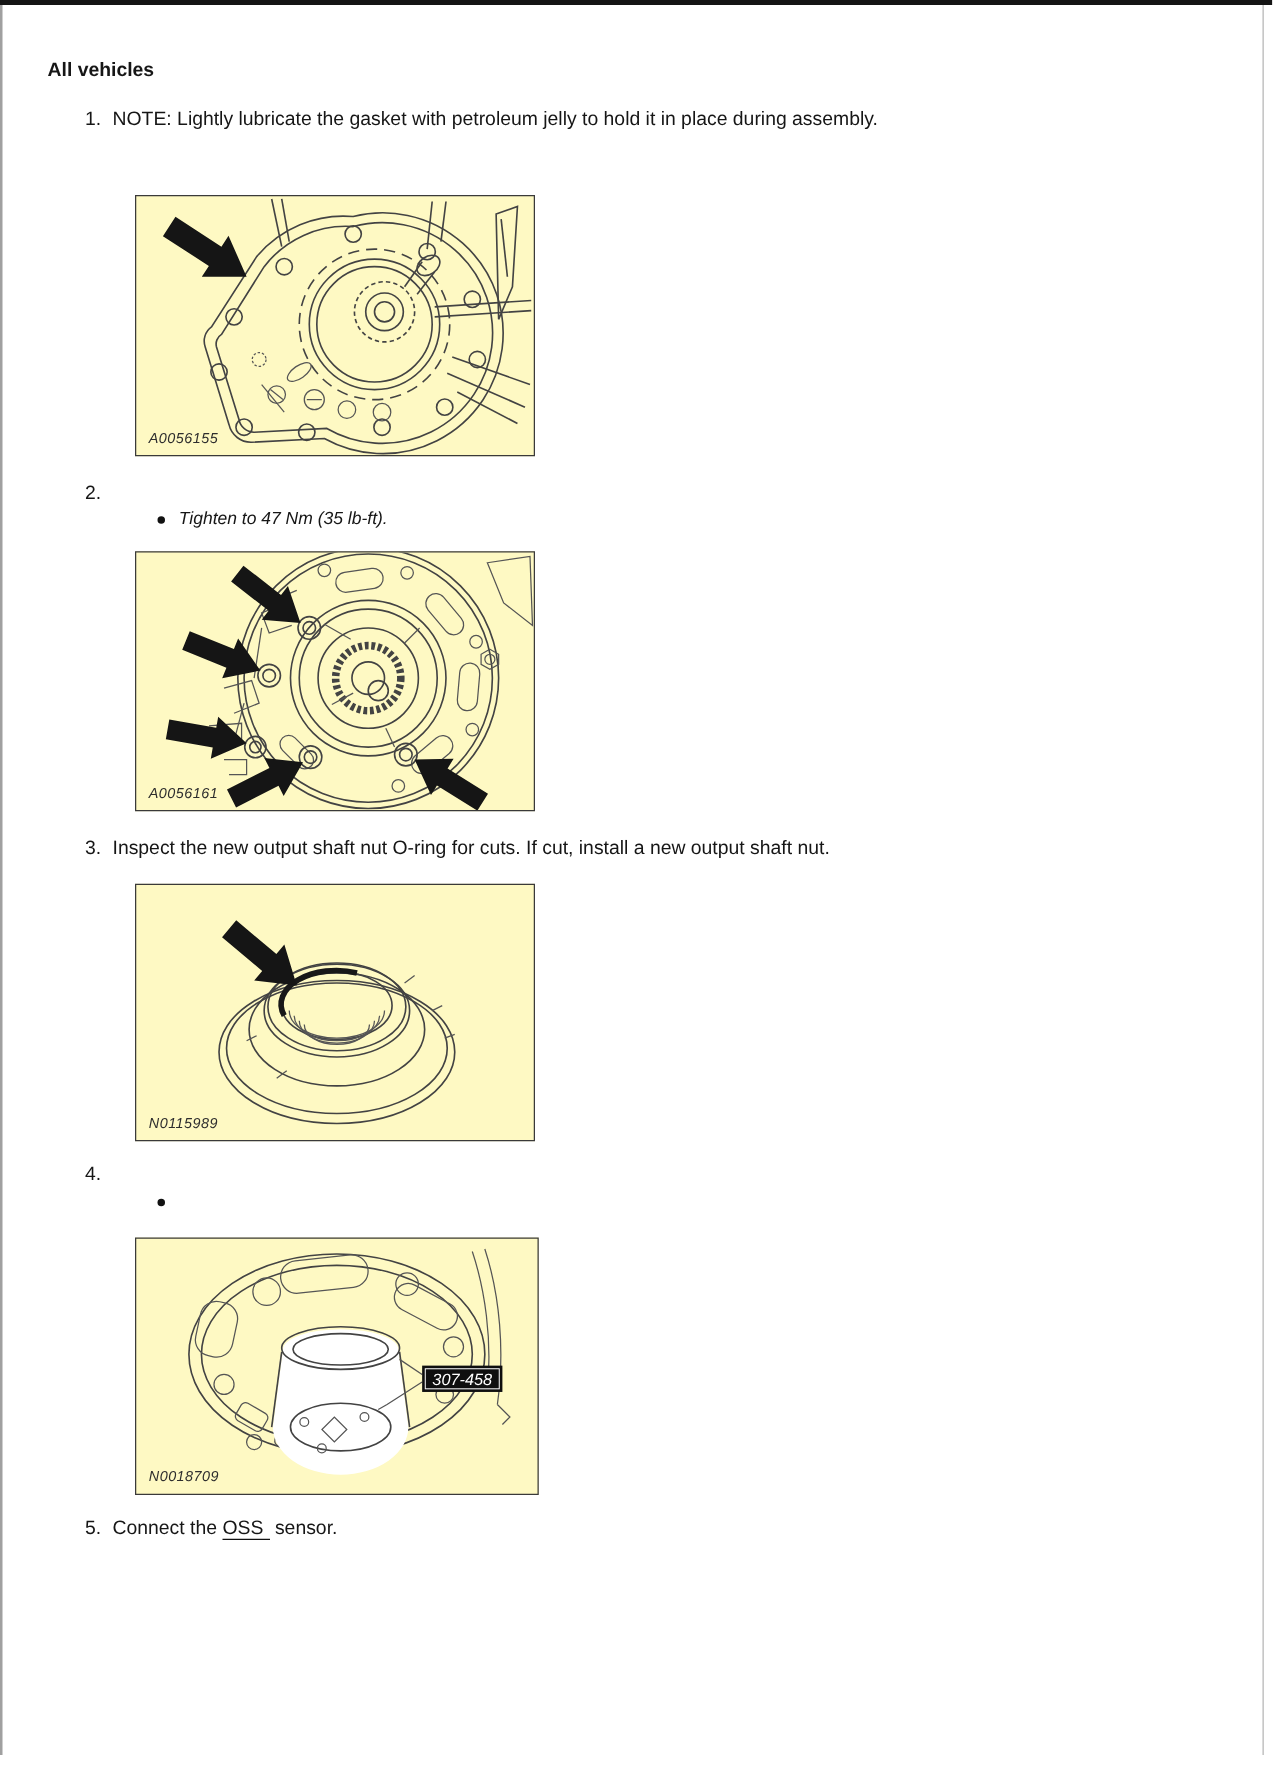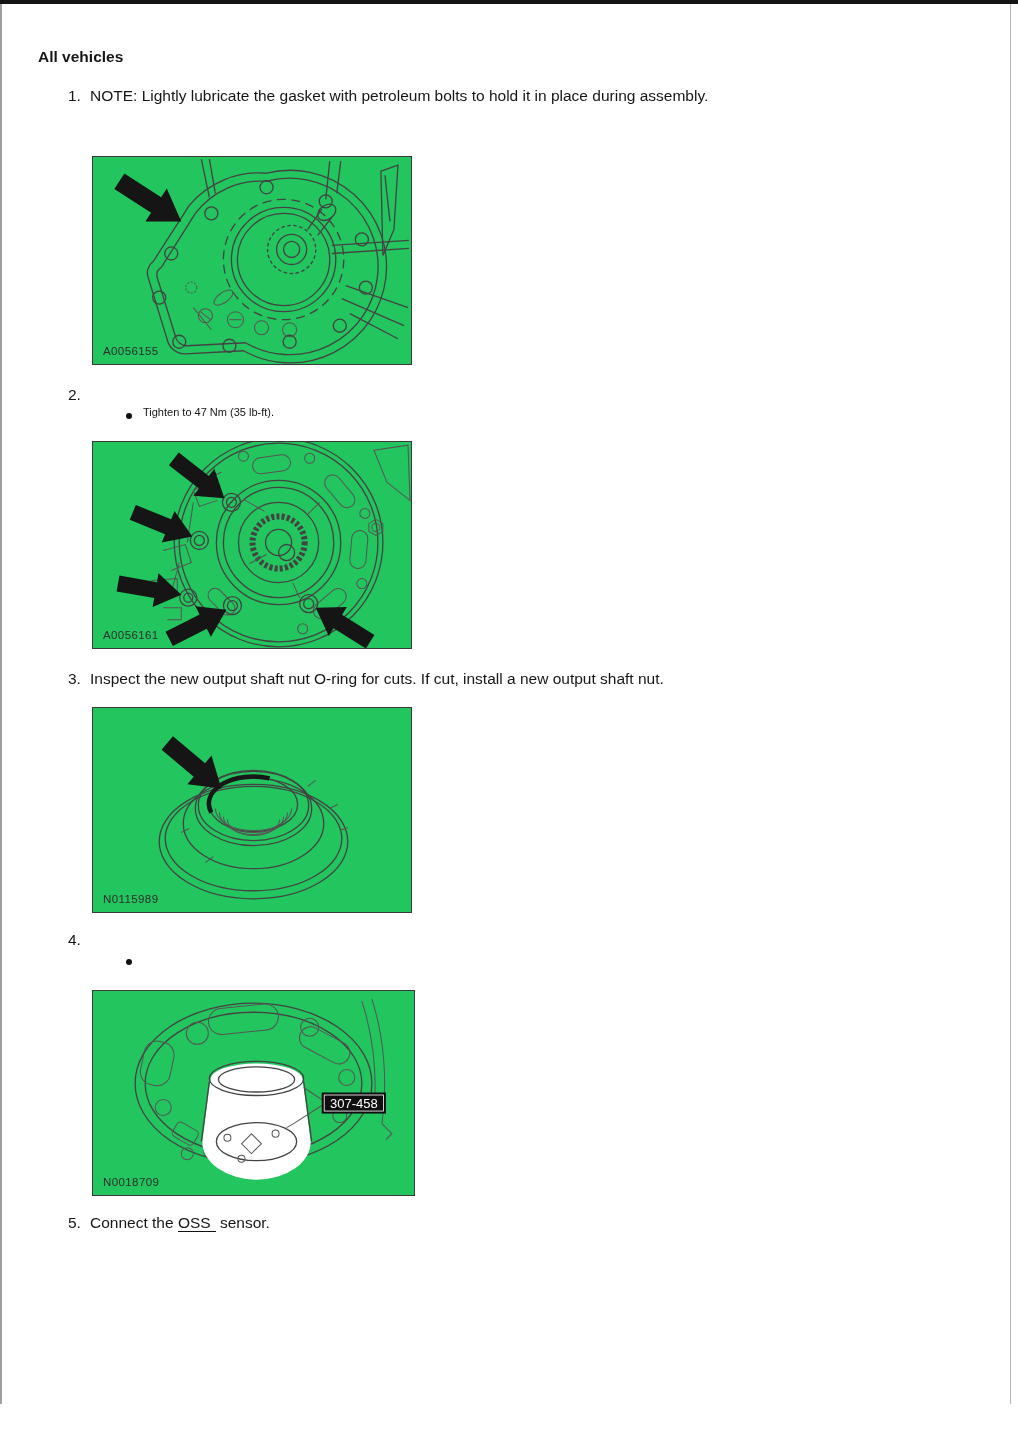--- a/index.html
+++ b/index.html
@@ -13,25 +13,25 @@
   .scan-right-line{position:absolute;left:1010px;top:4px;width:1px;height:1420px;background:#b5b5b5;}
   .scan-bottom-strip{position:absolute;left:0;top:1424px;width:1018px;height:8px;
     background:linear-gradient(#f5f5f5,#dcdcdc);border-top:1px solid #cfcfcf;}
 
   .heading{position:absolute;left:38px;top:48px;font-size:15.5px;font-weight:bold;}
 
   .step-num{position:absolute;font-size:15.5px;width:22px;}
   .step-text{position:absolute;left:90px;width:770px;font-size:15.5px;line-height:17px;}
   .bold{font-weight:normal;}
   .bullet-dot{position:absolute;width:6px;height:6px;border-radius:50%;background:#111;}
-  .bullet-text{position:absolute;left:143px;width:700px;font-size:11px;}
+  .bullet-text{position:absolute;left:143px;width:700px;font-size:14px;font-style:italic;}
 
   .figure{
-    position:absolute;left:92px;width:320px;background:#22c55e;
-    border:1.6px solid #3a3a3a;box-sizing:border-box;
+    position:absolute;left:108px;width:320px;background:#fef9c3;
+    border:1.6px solid #3a3a3a;box-sizing:border-box;font-style:italic;
   }
   .figure svg{display:block;width:100%;height:100%;}
   .fig-caption{
     position:absolute;left:10px;bottom:7px;font-size:11.5px;color:#2e2e2e;letter-spacing:.4px;
   }
   .oss-link{border-bottom:1.6px solid #111;padding-right:5px;}
 
   
   .la{stroke:#434343;fill:none;stroke-width:1.3;}
   .la-thin{stroke:#555;fill:none;stroke-width:1;}
@@ -49,21 +49,21 @@
 <div class="page">
 
   <div class="scan-top-bar"></div>
   <div class="scan-left-edge"></div>
   <div class="scan-right-line"></div>
   <div class="scan-bottom-strip"></div>
 
   <div class="heading">All vehicles</div>
 
   <div class="step-num" style="top:87px;left:68px">1.</div>
-  <div class="step-text" style="top:87px"><span class="bold">NOTE:</span><span> </span><span>Lightly lubricate the gasket with petroleum bolts to hold it in place during assembly.</span></div>
+  <div class="step-text" style="top:87px"><span class="bold">NOTE:</span><span> </span><span>Lightly lubricate the gasket with petroleum jelly to hold it in place during assembly.</span></div>
 
   <div class="figure" style="top:156px;height:209px">
     <svg viewBox="0 0 317 206">
       <g class="la">
         <path d="M236,4 L232,42"></path>
           <path d="M247,4 L243,36"></path>
         <path d="M287,14 L304,8 L300,72 L289,98 Z"></path>
           <path d="M291,18 L296,64"></path>
         <path d="M238,88 L315,83"></path>
           <path d="M238,96 L315,91"></path>

